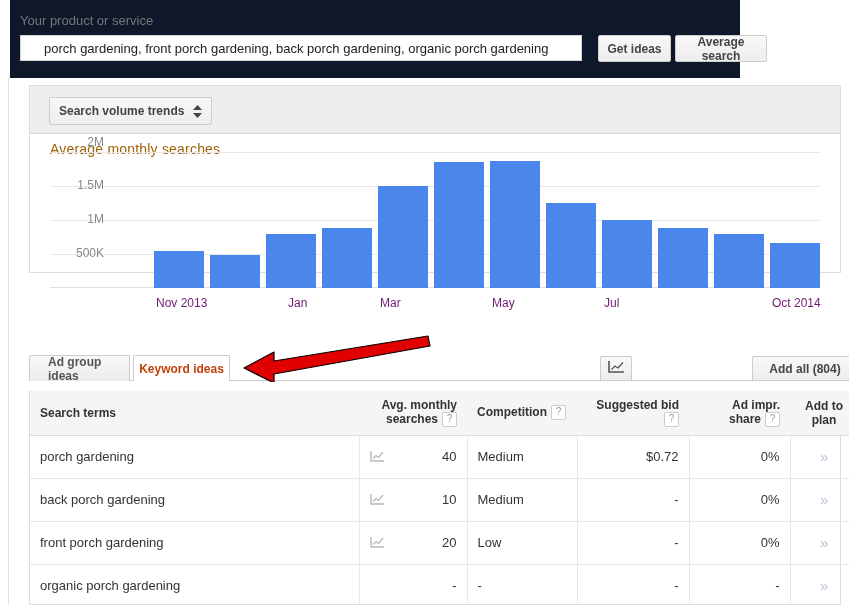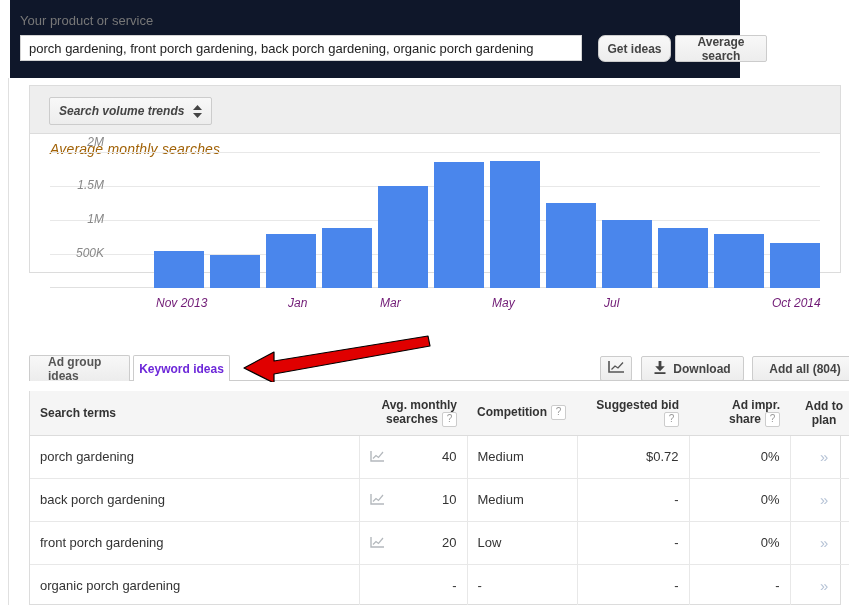--- a/index.html
+++ b/index.html
@@ -17,43 +17,43 @@
   
   .search-area{position:absolute;left:10px;top:0;width:730px;height:78px;background:#0f172a;}
   .search-label{
     position:absolute;left:10px;top:13px;
     font-size:13px;color:#777;
   }
   .search-input{
     position:absolute;left:10px;top:35px;width:562px;height:26px;
     border:1px solid #d3d3d3;background:#fff;
     font-family:"Liberation Sans", sans-serif;font-size:13px;color:#222;
-    padding:0 8px;box-sizing:border-box;outline:none;
+    padding:0 23px;box-sizing:border-box;outline:none;
   }
   .btn{
     border:1px solid #ccc;border-radius:2px;
     background:linear-gradient(to bottom,#f8f8f8,#ededed);
     color:#444;font-family:"Liberation Sans", sans-serif;
     font-size:12px;font-weight:bold;
     cursor:pointer;box-sizing:border-box;
     display:inline-flex;align-items:center;justify-content:center;
   }
-  .btn-getideas{position:absolute;left:588px;top:35px;width:73px;height:27px;border-radius:7px;}
+  .btn-getideas{position:absolute;left:588px;top:35px;width:73px;height:27px;}
   .btn-modify{position:absolute;left:665px;top:35px;width:92px;height:27px;}
 
   
   .outer-frame{
     position:absolute;left:8px;top:78px;width:841px;height:527px;
     border-left:1px solid #e0e0e0;box-sizing:border-box;
   }
 
   
   .chart-panel{
     position:absolute;left:29px;top:85px;width:812px;height:188px;
-    border:1px solid #dcdcdc;background:#fff;box-sizing:border-box;font-style:italic;
+    border:1px solid #dcdcdc;background:#fff;box-sizing:border-box;
   }
   .chart-toolbar{
     position:absolute;left:0;top:0;right:0;height:48px;
     background:#eeeeee;border-bottom:1px solid #dcdcdc;box-sizing:border-box;
   }
   .trend-select{
     position:absolute;left:19px;top:11px;height:26px;
     padding:0 9px;border:1px solid #ccc;border-radius:2px;
     background:linear-gradient(to bottom,#f8f8f8,#ededed);
     font-size:12px;font-weight:bold;color:#444;
@@ -88,21 +88,21 @@
   .tabs{position:absolute;left:29px;top:355px;height:26px;}
   .tab{
     position:absolute;top:0;height:26px;
     border:1px solid #ccc;border-bottom:none;
     border-radius:2px 2px 0 0;
     font-size:12px;font-weight:bold;color:#444;
     display:flex;align-items:center;justify-content:center;
     cursor:pointer;box-sizing:border-box;
   }
   .tab.inactive{background:linear-gradient(to bottom,#f8f8f8,#ececec);color:#555;padding-left:18px;}
-  .tab.active{background:#fff;color:#6d28d9;}
+  .tab.active{background:#fff;color:#c2410c;}
   .tab-underline{
     position:absolute;left:29px;top:380px;width:812px;height:1px;background:#ccc;
   }
   .tab-active-mask{position:absolute;top:380px;height:1px;background:#fff;}
 
   
   .btn-chart-toggle{position:absolute;left:600px;top:356px;width:32px;height:25px;}
   .btn-download{position:absolute;left:641px;top:356px;width:103px;height:25px;gap:7px;}
   .btn-addall{position:absolute;left:752px;top:356px;width:106px;height:25px;}
 
@@ -225,30 +225,20 @@
 
   <button class="btn btn-chart-toggle">
     <span>
       <svg width="17" height="14" viewBox="0 0 17 14">
         <path d="M1,1 L1,12 L16,12" fill="none" stroke="#555" stroke-width="1.6"></path>
         <path d="M3.5,9.5 L7,6 L10,8 L15,2.5" fill="none" stroke="#555" stroke-width="1.3"></path>
       </svg>
     </span>
   </button>
 
-  <button class="btn btn-download">
-    <span>
-      <svg width="12" height="13" viewBox="0 0 12 13">
-        <rect x="4.6" y="0" width="2.8" height="6" fill="#444"></rect>
-        <polygon points="1.2,5.2 10.8,5.2 6,10.2" fill="#444"></polygon>
-        <rect x="0.5" y="11.2" width="11" height="1.8" fill="#444"></rect>
-      </svg>
-    </span>
-    <span>Download</span>
-  </button>
 
   <button class="btn btn-addall">Add all (804)</button>
 
   <div class="table-wrap">
     <table class="kw">
       <colgroup>
         <col style="width:329px">
           <col style="width:108px">
           <col style="width:110px">
         <col style="width:112px">

